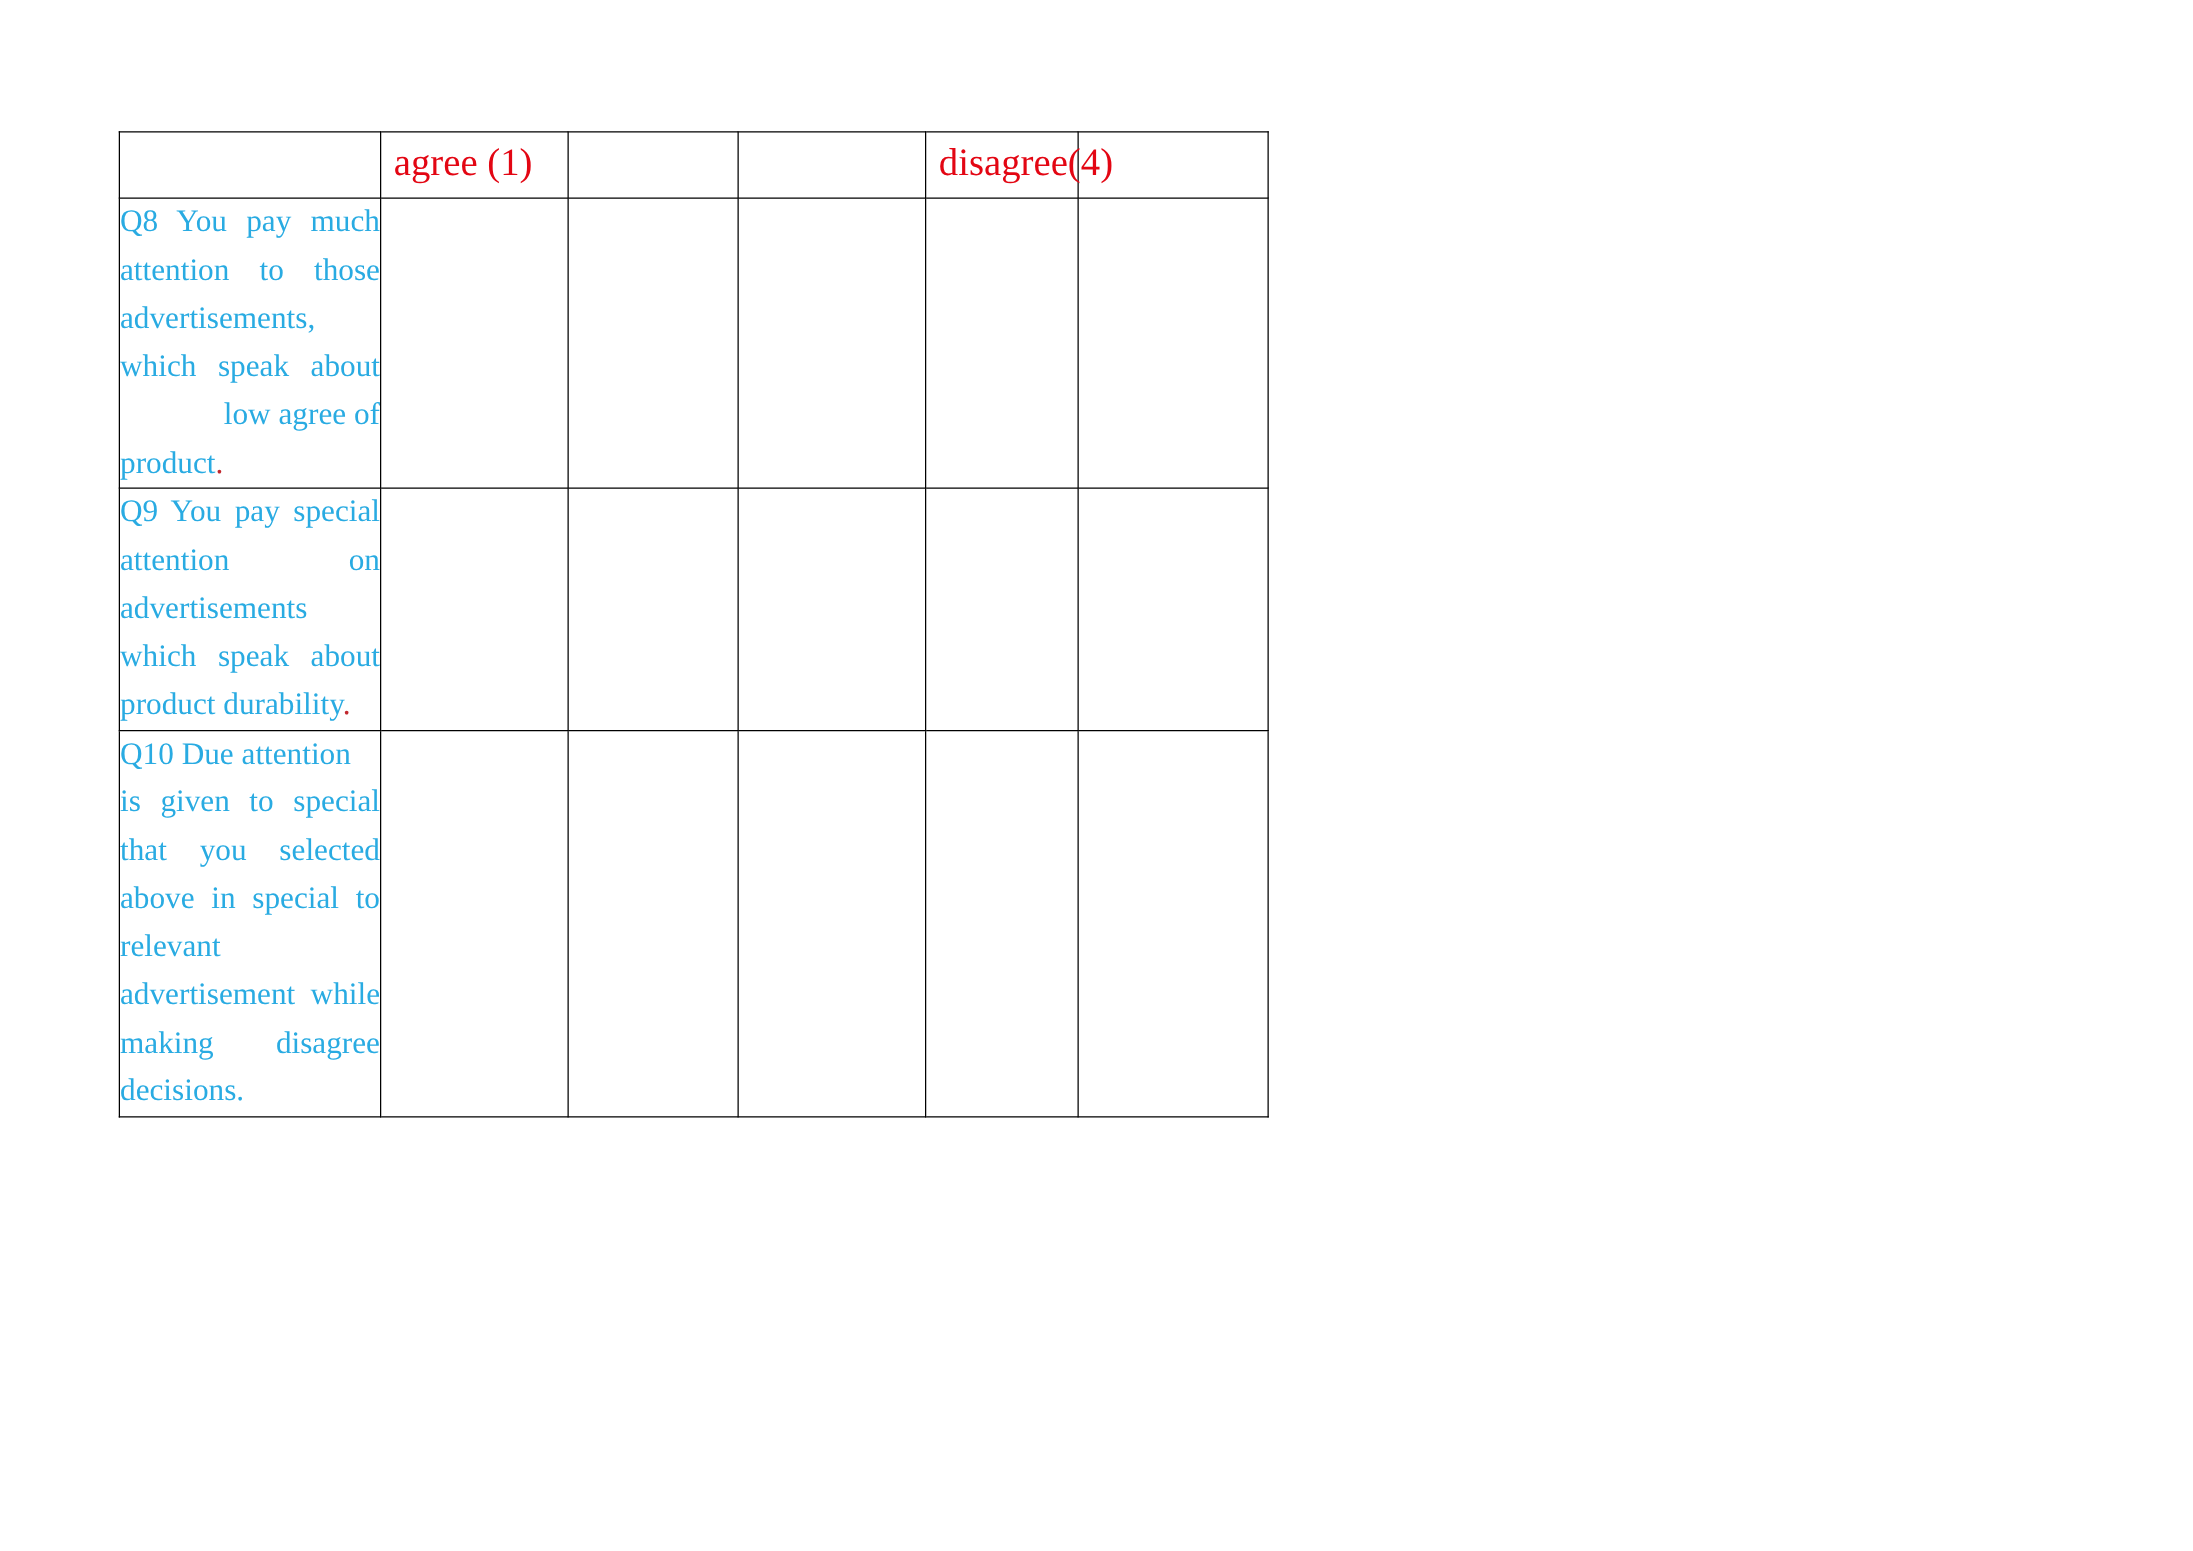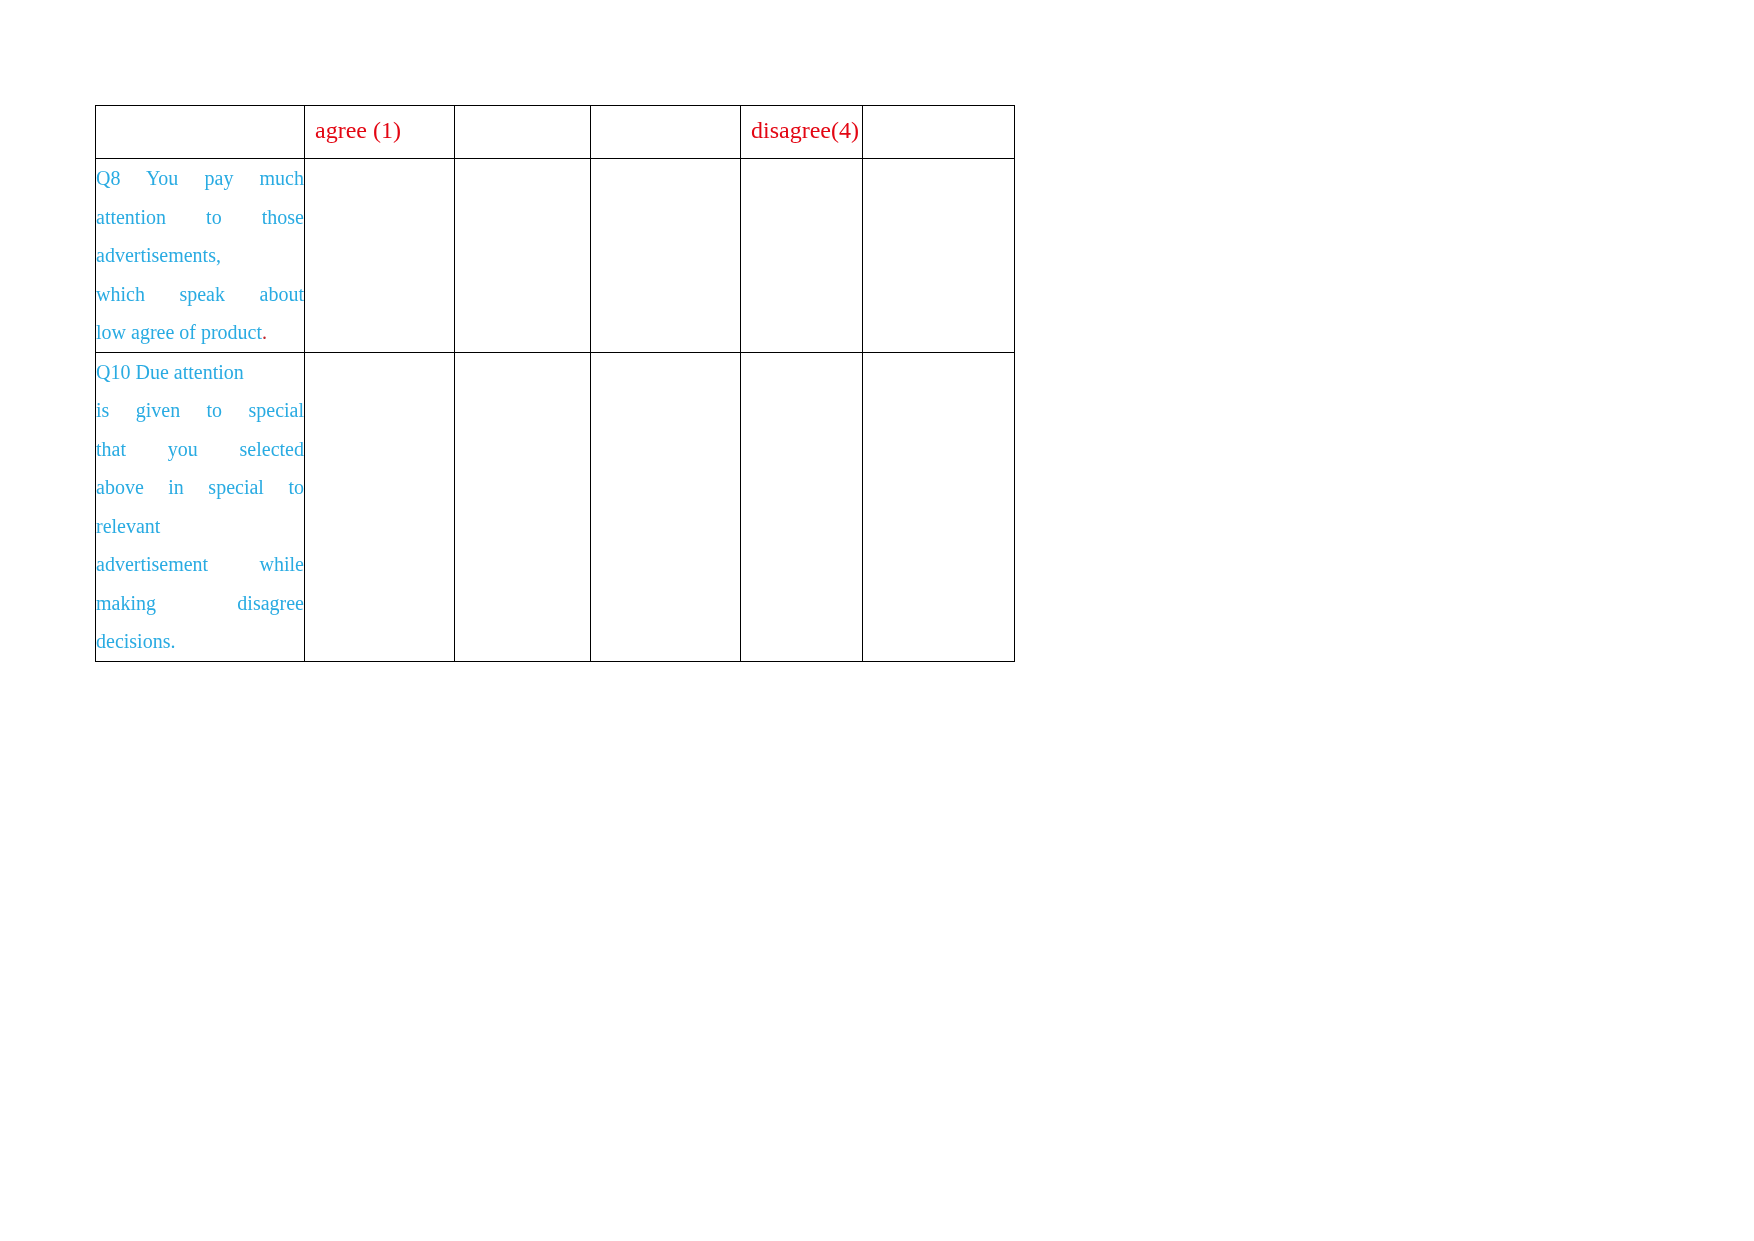--- a/index.html
+++ b/index.html
@@ -43,33 +43,33 @@
   .col-c3    { width: 150px; }
   .col-c4    { width: 122px; }
   .col-c5    { width: 152px; }
 
   
   .header-row td {
     height: 52px;
   }
   .hdr-label {
     color: #e30613;
-    font-size: 24px;
+    font-size: 31px;
     line-height: 30px;
     padding: 9px 0 0 10px;
     white-space: nowrap;
   }
 
   
   .q-cell {
     padding: 8px 10px 10px 10px;
   }
   .q-text {
     color: #29abe2;
-    font-size: 20px;
+    font-size: 25px;
     line-height: 38.5px;
     text-align: justify;
     text-justify: inter-word;
     hyphens: none;
   }
   
   .q-text .justified-line {
     display: block;
     text-align: justify;
     text-align-last: justify;
@@ -135,20 +135,36 @@
           </td>
           <td class="empty-cell"></td>
           <td class="empty-cell"></td>
           <td class="empty-cell"></td>
           <td class="empty-cell"></td>
           <td class="empty-cell"></td>
         </tr>
         <tr class="body-row">
           <td class="q-cell">
             <div class="q-text">
+              <span class="justified-line">Q9  You  pay  special</span>
+              <span class="justified-line">attention  on</span>
+              <span class="flush-line">advertisements</span>
+              <span class="justified-line">which  speak  about</span>
+              <span class="flush-line"><span>product durability</span><span class="red-dot">.</span></span>
+            </div>
+          </td>
+          <td class="empty-cell"></td>
+          <td class="empty-cell"></td>
+          <td class="empty-cell"></td>
+          <td class="empty-cell"></td>
+          <td class="empty-cell"></td>
+        </tr>
+        <tr class="body-row">
+          <td class="q-cell">
+            <div class="q-text">
               <span class="flush-line">Q10 Due attention</span>
               <span class="justified-line">is  given  to  special</span>
               <span class="justified-line">that   you   selected</span>
               <span class="justified-line">above  in  special  to</span>
               <span class="flush-line">relevant</span>
               <span class="justified-line">advertisement  while</span>
               <span class="justified-line">making     disagree</span>
               <span class="flush-line">decisions.</span>
             </div>
           </td>

